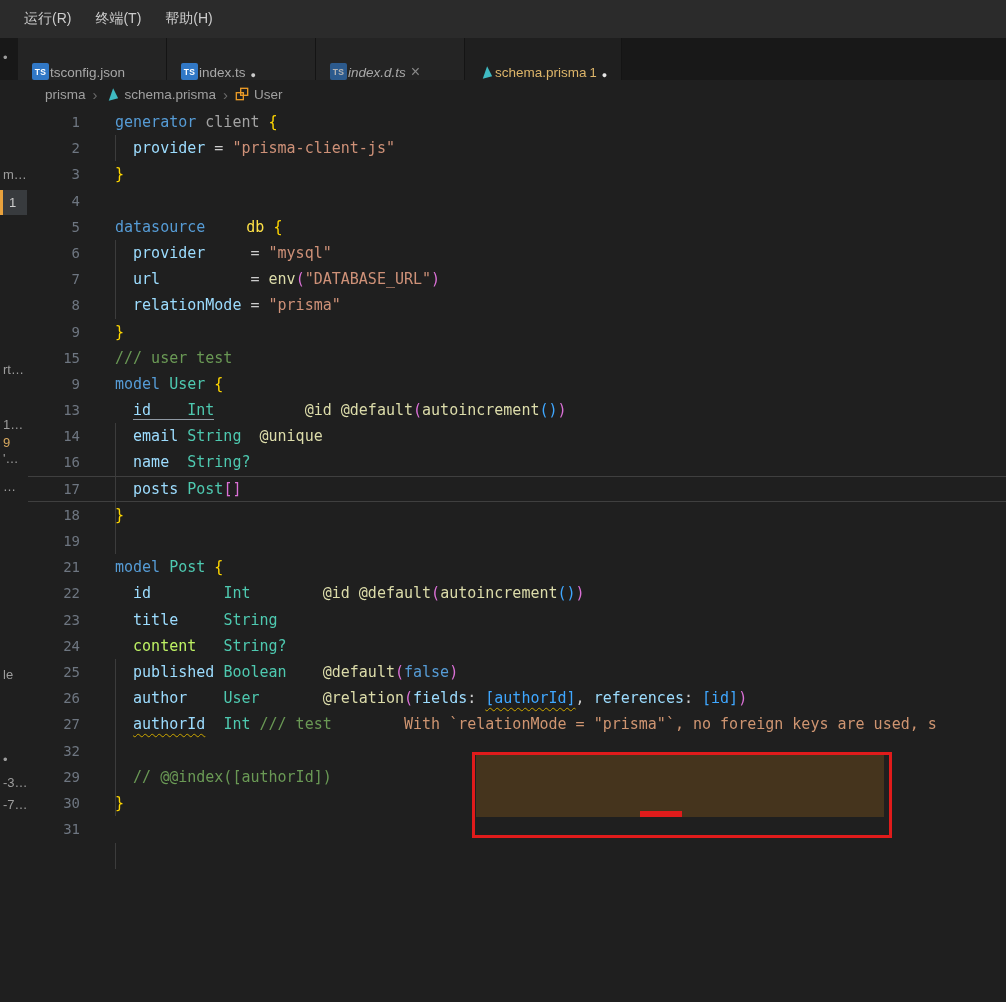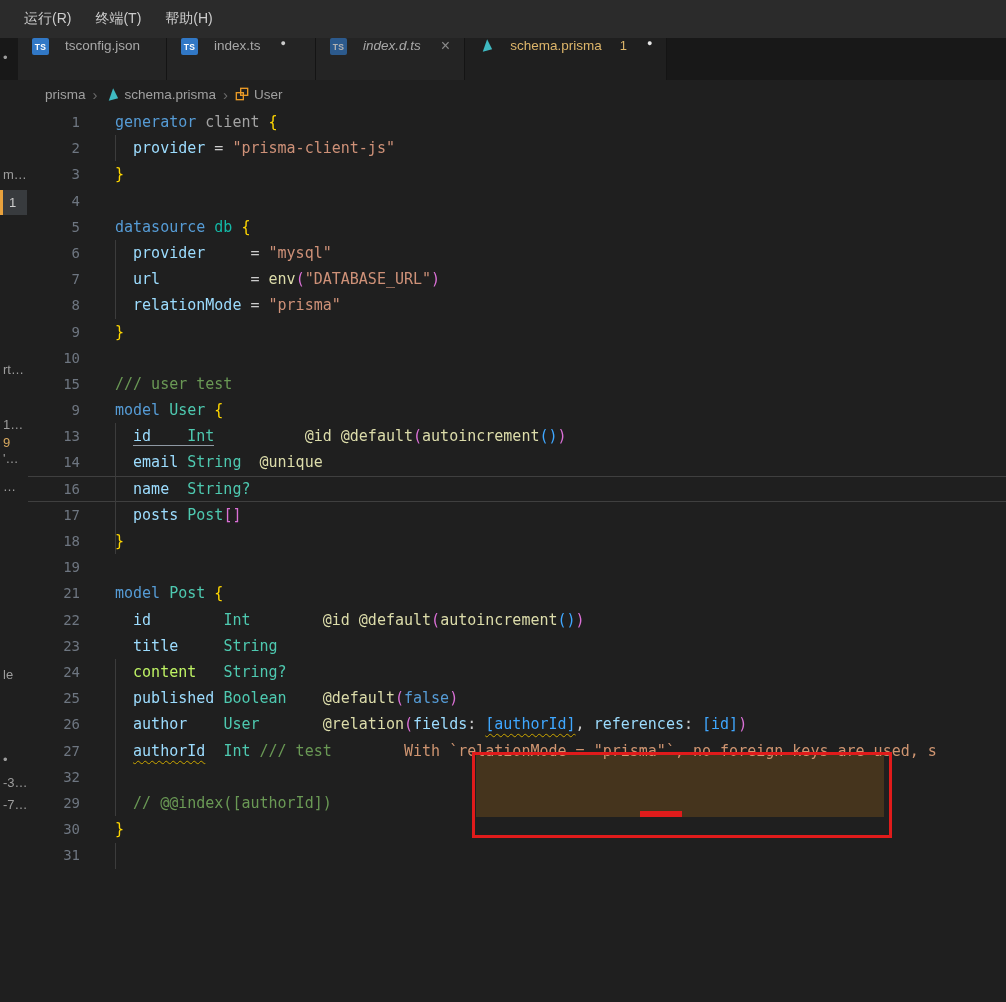--- a/index.html
+++ b/index.html
@@ -17,21 +17,21 @@
   .menu-item{
     color:var(--menu-fg,#ccc);font-size:14px;padding:4px 10px;border-radius:4px;
     cursor:default;white-space:nowrap;
   }
   
   .tabbar{
     height:42px;background:var(--tabbar-bg,#181818);
     display:flex;align-items:stretch;padding-left:18px;
   }
   .tab{
-    display:flex;align-items:flex-start;gap:16px;
+    display:flex;align-items:flex-end;gap:1px;
     padding:0 14px;background:var(--tab-inactive-bg,#242424);
     border-right:1px solid #141414;min-width:120px;
     font-size:13.5px;color:var(--tab-label,#a8a8a8);cursor:default;white-space:nowrap;
   }
   .tab.active{background:var(--tab-active-bg,#1f1f1f);color:var(--tab-active-label,#ddb56a);}
   .tab.italic .tab-label{font-style:italic;}
   .ts-icon{
     width:17px;height:17px;border-radius:2px;background:var(--ts-icon-bg,#3178c6);
     color:#fff;font-size:8.5px;font-weight:bold;display:flex;align-items:center;justify-content:center;
     flex:none;letter-spacing:.2px;
@@ -170,26 +170,25 @@
       <div class="indent-guide" style="top: 315.4px; height: 131px;"></div>
       <div class="indent-guide" style="top: 551.2px; height: 157.2px;"></div>
       <div class="indent-guide" style="top: 734.6px; height: 26.2px;"></div>
       <div class="hover-highlight" style="left: 476px; top: 647px; width: 408px; height: 62px;"></div>
     </div>
   <div class="code-lines">
       <div class="code-line"><span class="line-num">1</span><span class="line-code"><span style="color: rgb(86, 156, 214);">generator</span><span style="color: rgb(204, 204, 204);"> </span><span style="color: #a3a3a3;">client</span><span style="color: rgb(204, 204, 204);"> </span><span style="color: rgb(255, 215, 0);">{</span></span></div>
       <div class="code-line"><span class="line-num">2</span><span class="line-code"><span style="color: rgb(204, 204, 204);">  </span><span style="color: rgb(156, 220, 254);">provider</span><span style="color: rgb(204, 204, 204);"> = </span><span style="color: rgb(206, 145, 120);">"prisma-client-js"</span></span></div>
       <div class="code-line"><span class="line-num">3</span><span class="line-code"><span style="color: rgb(255, 215, 0);">}</span></span></div>
       <div class="code-line"><span class="line-num">4</span><span class="line-code"></span></div>
-      <div class="code-line"><span class="line-num">5</span><span class="line-code"><span style="color: rgb(86, 156, 214);">datasource</span><span style="color: rgb(204, 204, 204);"> </span><span style="color: #14b8a6;">db</span><span style="color: rgb(204, 204, 204);"> </span><span style="color: rgb(255, 215, 0);">{</span></span></div>
+      <div class="code-line"><span class="line-num">5</span><span class="line-code"><span style="color: rgb(86, 156, 214);">datasource</span><span style="color: rgb(204, 204, 204);"> </span><span style="color: #fde047; margin-left: 32px;">db</span><span style="color: rgb(204, 204, 204);"> </span><span style="color: rgb(255, 215, 0);">{</span></span></div>
       <div class="code-line"><span class="line-num">6</span><span class="line-code"><span style="color: rgb(204, 204, 204);">  </span><span style="color: rgb(156, 220, 254);">provider</span><span style="color: rgb(204, 204, 204);">     = </span><span style="color: rgb(206, 145, 120);">"mysql"</span></span></div>
       <div class="code-line"><span class="line-num">7</span><span class="line-code"><span style="color: rgb(204, 204, 204);">  </span><span style="color: rgb(156, 220, 254);">url</span><span style="color: rgb(204, 204, 204);">          = </span><span style="color: rgb(220, 220, 170);">env</span><span style="color: rgb(218, 112, 214);">(</span><span style="color: rgb(206, 145, 120);">"DATABASE_URL"</span><span style="color: rgb(218, 112, 214);">)</span></span></div>
       <div class="code-line"><span class="line-num">8</span><span class="line-code"><span style="color: rgb(204, 204, 204);">  </span><span style="color: rgb(156, 220, 254);">relationMode</span><span style="color: rgb(204, 204, 204);"> = </span><span style="color: rgb(206, 145, 120);">"prisma"</span></span></div>
       <div class="code-line"><span class="line-num">9</span><span class="line-code"><span style="color: rgb(255, 215, 0);">}</span></span></div>
-      <div class="code-line"><span class="line-num">10</span><span class="line-code"></span></div>
       <div class="code-line"><span class="line-num">15</span><span class="line-code"><span style="color: rgb(106, 153, 85);">/// user test</span></span></div>
       <div class="code-line"><span class="line-num">9</span><span class="line-code"><span style="color: rgb(86, 156, 214);">model</span><span style="color: rgb(204, 204, 204);"> </span><span style="color: rgb(78, 201, 176);">User</span><span style="color: rgb(204, 204, 204);"> </span><span style="color: rgb(255, 215, 0);">{</span></span></div>
       <div class="code-line"><span class="line-num">13</span><span class="line-code"><span style="color: rgb(204, 204, 204);">  </span><span class="f-u" style="color: rgb(156, 220, 254);">id</span><span class="f-u" style="color: rgb(204, 204, 204);">    </span><span class="f-u" style="color: rgb(78, 201, 176);">Int</span><span style="color: rgb(204, 204, 204);">          </span><span style="color: rgb(220, 220, 170);">@id</span><span style="color: rgb(204, 204, 204);"> </span><span style="color: rgb(220, 220, 170);">@default</span><span style="color: rgb(218, 112, 214);">(</span><span style="color: rgb(220, 220, 170);">autoincrement</span><span style="color: rgb(63, 167, 255);">()</span><span style="color: rgb(218, 112, 214);">)</span></span></div>
       <div class="code-line"><span class="line-num">14</span><span class="line-code"><span style="color: rgb(204, 204, 204);">  </span><span style="color: rgb(156, 220, 254);">email</span><span style="color: rgb(204, 204, 204);"> </span><span style="color: rgb(78, 201, 176);">String</span><span style="color: rgb(204, 204, 204);">  </span><span style="color: rgb(220, 220, 170);">@unique</span></span></div>
       <div class="code-line"><span class="line-num">16</span><span class="line-code"><span style="color: rgb(204, 204, 204);">  </span><span style="color: rgb(156, 220, 254);">name</span><span style="color: rgb(204, 204, 204);">  </span><span style="color: rgb(78, 201, 176);">String?</span></span></div>
       <div class="code-line"><span class="line-num">17</span><span class="line-code"><span style="color: rgb(204, 204, 204);">  </span><span style="color: rgb(156, 220, 254);">posts</span><span style="color: rgb(204, 204, 204);"> </span><span style="color: rgb(78, 201, 176);">Post</span><span style="color: rgb(218, 112, 214);">[]</span></span></div>
       <div class="code-line"><span class="line-num">18</span><span class="line-code"><span style="color: rgb(255, 215, 0);">}</span></span></div>
       <div class="code-line"><span class="line-num">19</span><span class="line-code"></span></div>
       <div class="code-line"><span class="line-num">21</span><span class="line-code"><span style="color: rgb(86, 156, 214);">model</span><span style="color: rgb(204, 204, 204);"> </span><span style="color: rgb(78, 201, 176);">Post</span><span style="color: rgb(204, 204, 204);"> </span><span style="color: rgb(255, 215, 0);">{</span></span></div>
       <div class="code-line"><span class="line-num">22</span><span class="line-code"><span style="color: rgb(204, 204, 204);">  </span><span style="color: rgb(156, 220, 254);">id</span><span style="color: rgb(204, 204, 204);">        </span><span style="color: rgb(78, 201, 176);">Int</span><span style="color: rgb(204, 204, 204);">        </span><span style="color: rgb(220, 220, 170);">@id</span><span style="color: rgb(204, 204, 204);"> </span><span style="color: rgb(220, 220, 170);">@default</span><span style="color: rgb(218, 112, 214);">(</span><span style="color: rgb(220, 220, 170);">autoincrement</span><span style="color: rgb(63, 167, 255);">()</span><span style="color: rgb(218, 112, 214);">)</span></span></div>

